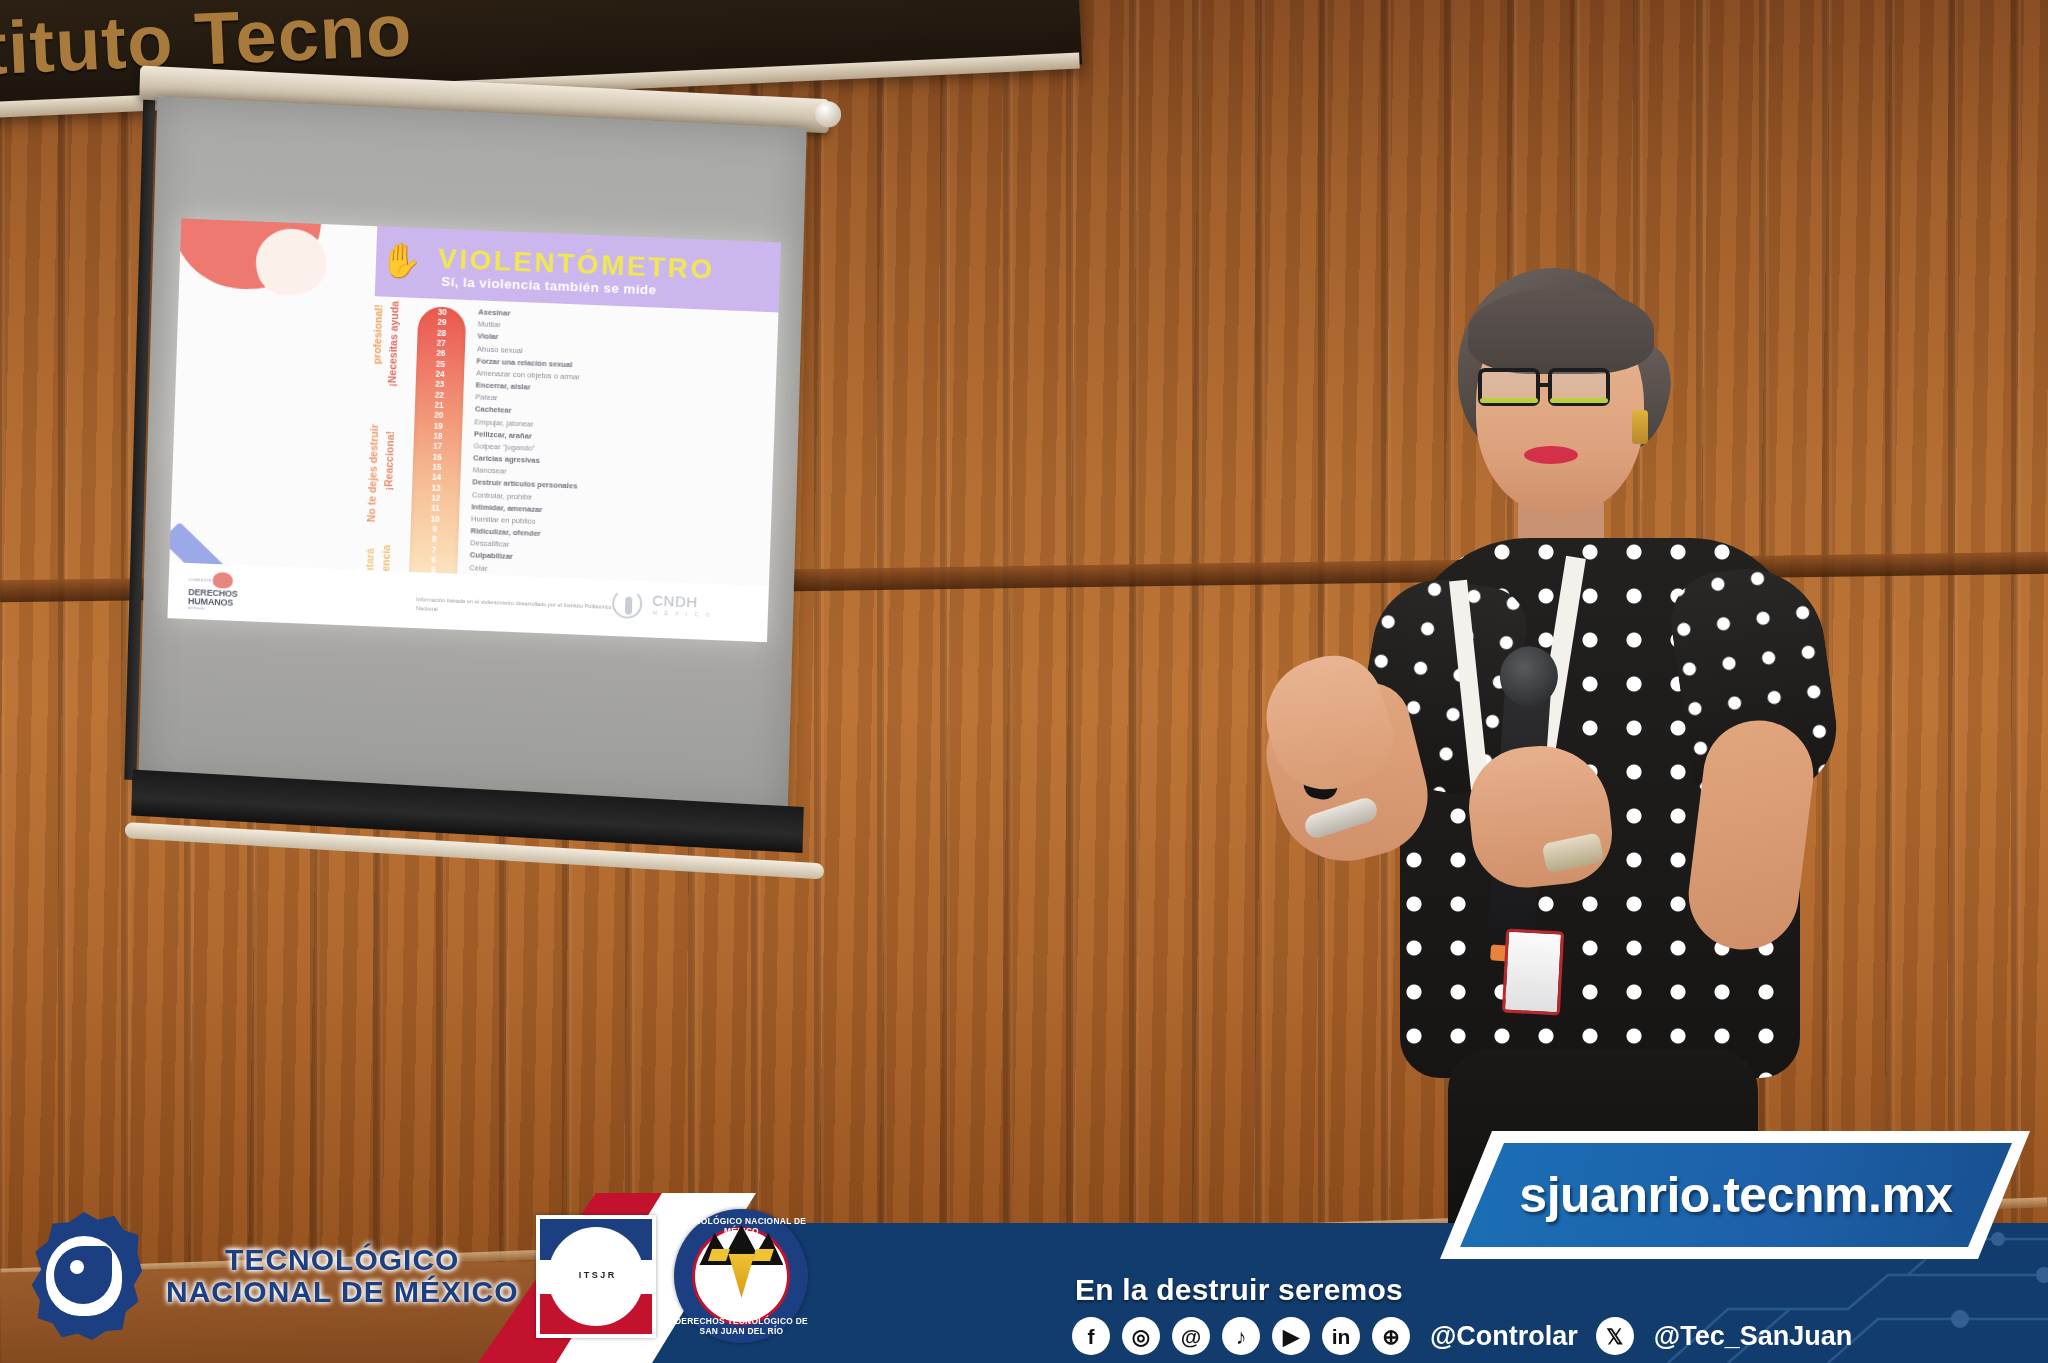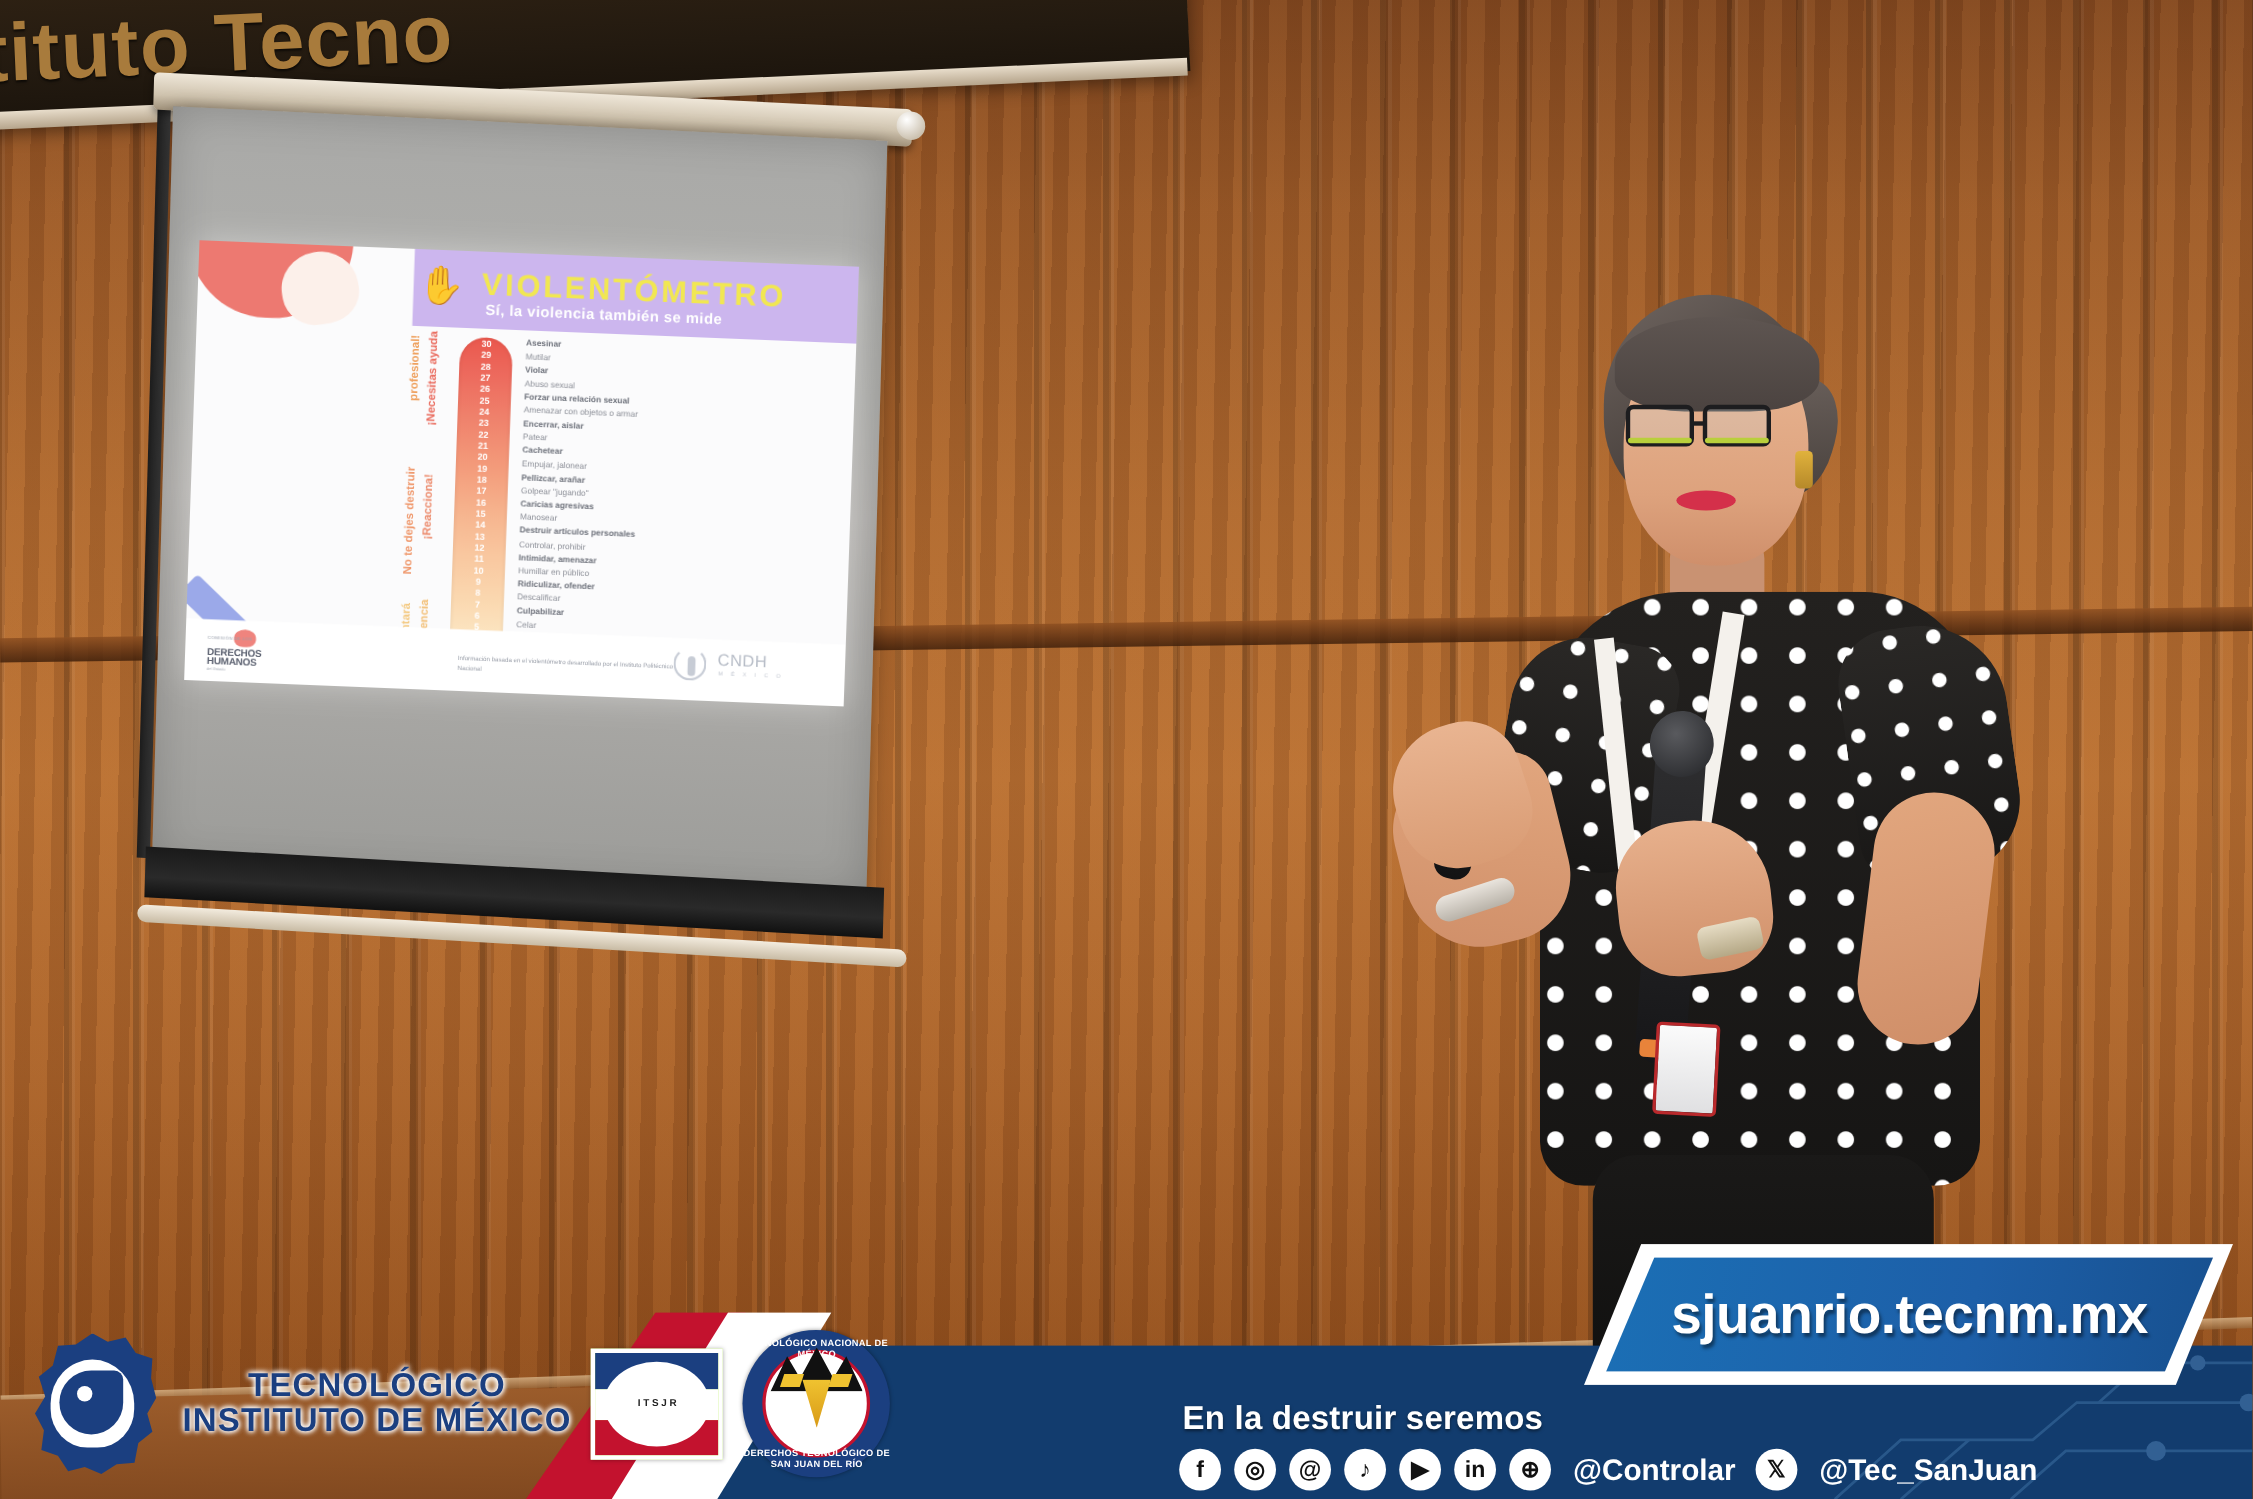--- a/index.html
+++ b/index.html
@@ -353,21 +353,21 @@
   .gear-head {
     position:absolute; left:34px; top:40px; width:58px; height:58px;
     background:#1b3f80; border-radius:50% 14% 50% 50%;
   }
   .gear-eye { position:absolute; left:50px; top:54px; width:14px; height:14px; background:#fff; border-radius:50%; }
   .tecnm-text { color:#1b3f80; font-weight:bold; line-height:1.08;
     text-shadow:0 0 6px #fff, 0 0 6px #fff, 0 0 4px #fff;text-align:center; }
   .tecnm-l1 { font-size:30px; letter-spacing:1px; }
   .tecnm-l2 { font-size:30px; letter-spacing:1px; }
   .itsjr-shield {
-    position:relative; width:120px; height:101px; background:#bef264;
+    position:relative; width:120px; height:123px; background:#15803d;
     border:4px solid #fff; box-shadow:0 0 4px rgba(0,0,0,.35);
     overflow:hidden;
   }
   .itsjr-shield .top { position:absolute; left:0; top:0; width:100%; height:36%; background:#1b3f80; }
   .itsjr-shield .mid { position:absolute; left:0; top:36%; width:100%; height:30%; background:#fff; }
   .itsjr-shield .bot { position:absolute; left:0; bottom:0; width:100%; height:34%; background:#c3122e; }
   .itsjr-shield .circ {
     position:absolute; left:8px; top:8px; right:8px; bottom:8px;
     background:#fff; border-radius:50%;
     display:flex; align-items:center; justify-content:center;
@@ -605,21 +605,21 @@
 
   <div class="logos">
     <div class="tecnm-mark">
       <span class="gear"></span>
       <span class="gear-inner"></span>
       <span class="gear-head"></span>
       <span class="gear-eye"></span>
     </div>
     <div class="tecnm-text">
       <div class="tecnm-l1">TECNOLÓGICO</div>
-      <div class="tecnm-l2">INSTITUTO DE MÉXICO</div>
+      <div class="tecnm-l2">NACIONAL DE MÉXICO</div>
     </div>
     <div class="itsjr-shield">
       <span class="top"></span>
       <span class="mid"></span>
       <span class="bot"></span>
       <span class="circ">I T S J R</span>
     </div>
     <div class="eagle-seal">
       <span class="ring-txt-top">TECNOLÓGICO NACIONAL DE MÉXICO</span>
       <span class="ring-txt-bot">DERECHOS TECNOLÓGICO DE SAN JUAN DEL RÍO</span>

